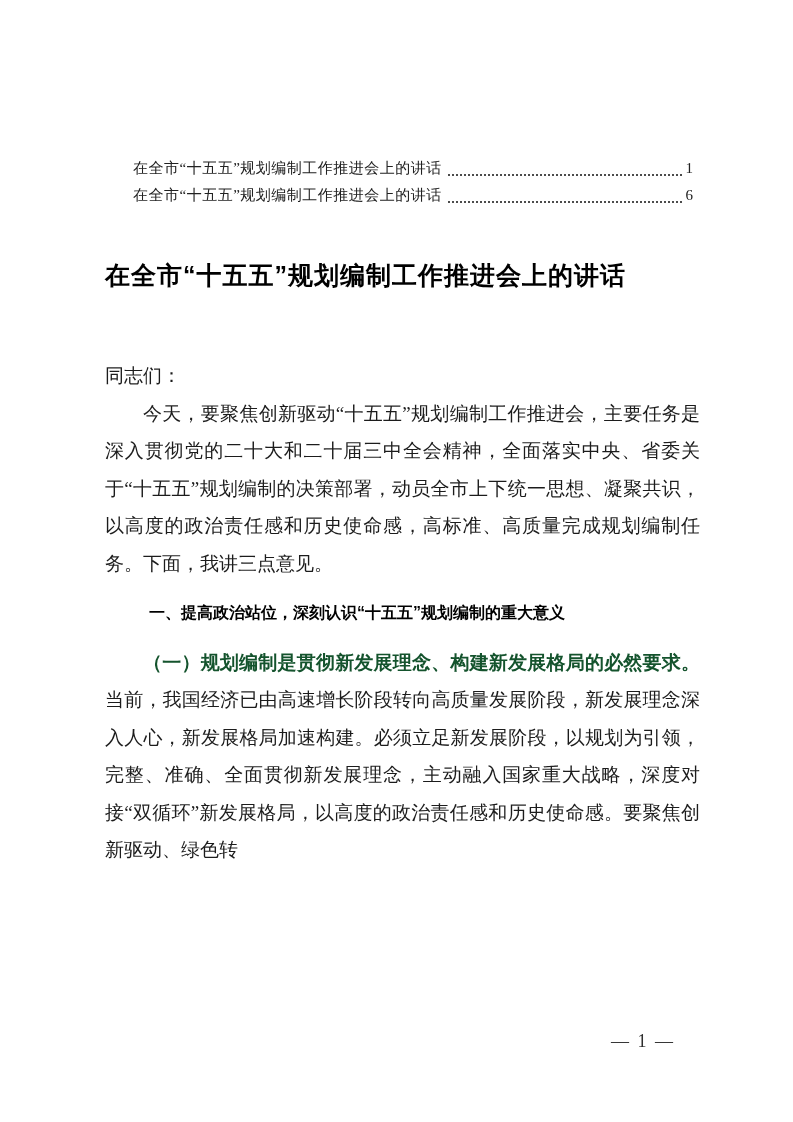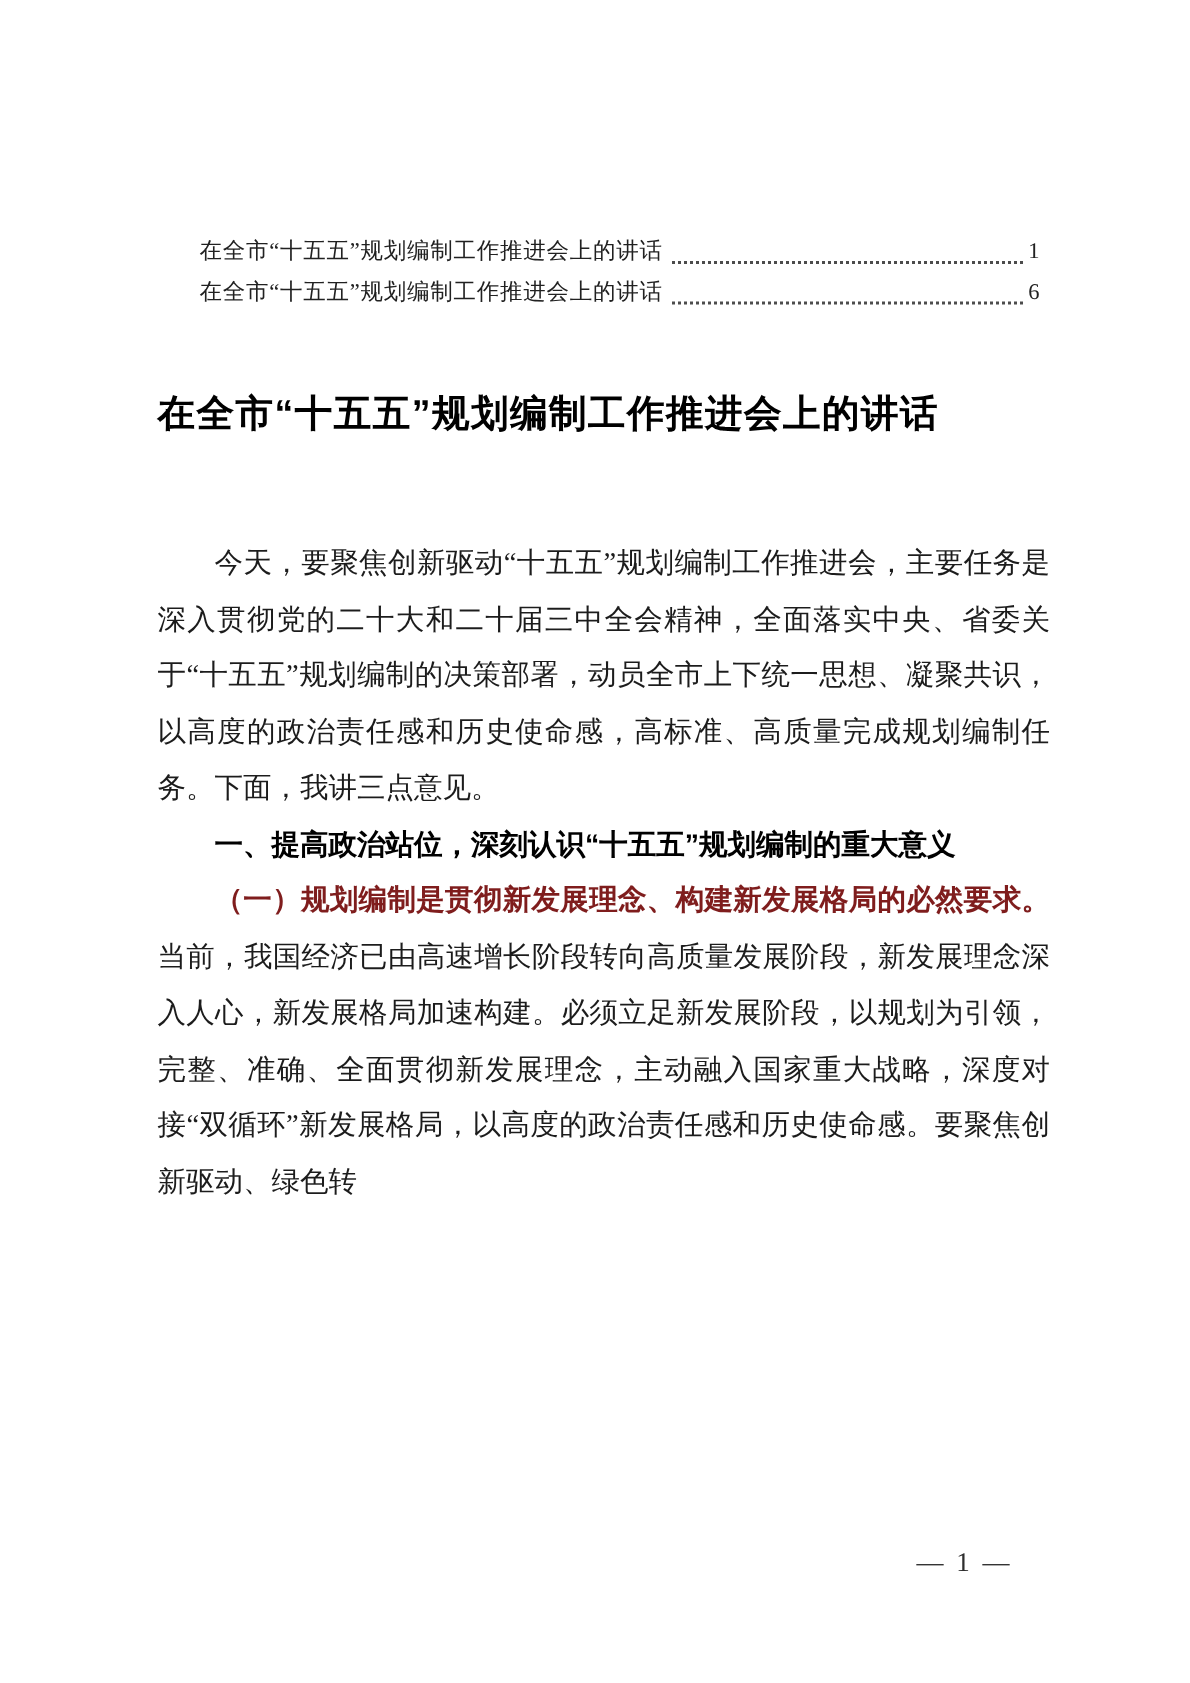--- a/index.html
+++ b/index.html
@@ -71,32 +71,32 @@
     word-break: break-all;
     color: #1c1c1c;
   }
   .doc-body p {
     margin: 0;
   }
   .para-indent {
     text-indent: 2em;
   }
   .section-heading {
-    margin: 0;
+    margin: 12px;
     font-family: "Liberation Sans", "DejaVu Sans", sans-serif;
-    font-size: 19px;
+    font-size: 16px;
     line-height: 37.5px;
     font-weight: 700;
     color: #000000;
     text-indent: 2em;
     text-align: left;
   }
   .subsection-lead {
     font-weight: 700;
-    color: #7f1d1d;
+    color: #14532d;
   }
   
   .page-footer {
     position: absolute;
     top: 1031px;
     right: 118px;
     font-size: 18px;
     letter-spacing: 2px;
     color: #2e2e2e;
   }
@@ -115,20 +115,21 @@
     <div class="toc-row">
       <span class="toc-title">在全市“十五五”规划编制工作推进会上的讲话</span>
       <span class="toc-dots"></span>
       <span class="toc-page">6</span>
     </div>
   </nav>
 
   <h1 class="doc-title">在全市“十五五”规划编制工作推进会上的讲话</h1>
 
   <div class="doc-body">
+    <p>同志们：</p>
     <p class="para-indent">今天，要聚焦创新驱动“十五五”规划编制工作推进会，主要任务是深入贯彻党的二十大和二十届三中全会精神，全面落实中央、省委关于“十五五”规划编制的决策部署，动员全市上下统一思想、凝聚共识，以高度的政治责任感和历史使命感，高标准、高质量完成规划编制任务。下面，我讲三点意见。</p>
     <h2 class="section-heading">一、提高政治站位，深刻认识“十五五”规划编制的重大意义</h2>
     <p class="para-indent"><span class="subsection-lead">（一）规划编制是贯彻新发展理念、构建新发展格局的必然要求。</span><span>当前，我国经济已由高速增长阶段转向高质量发展阶段，新发展理念深入人心，新发展格局加速构建。必须立足新发展阶段，以规划为引领，完整、准确、全面贯彻新发展理念，主动融入国家重大战略，深度对接“双循环”新发展格局，以高度的政治责任感和历史使命感。要聚焦创新驱动、绿色转</span></p>
   </div>
 
   <div class="page-footer">— 1 —</div>
 
 </div>
 
 </body></html>

